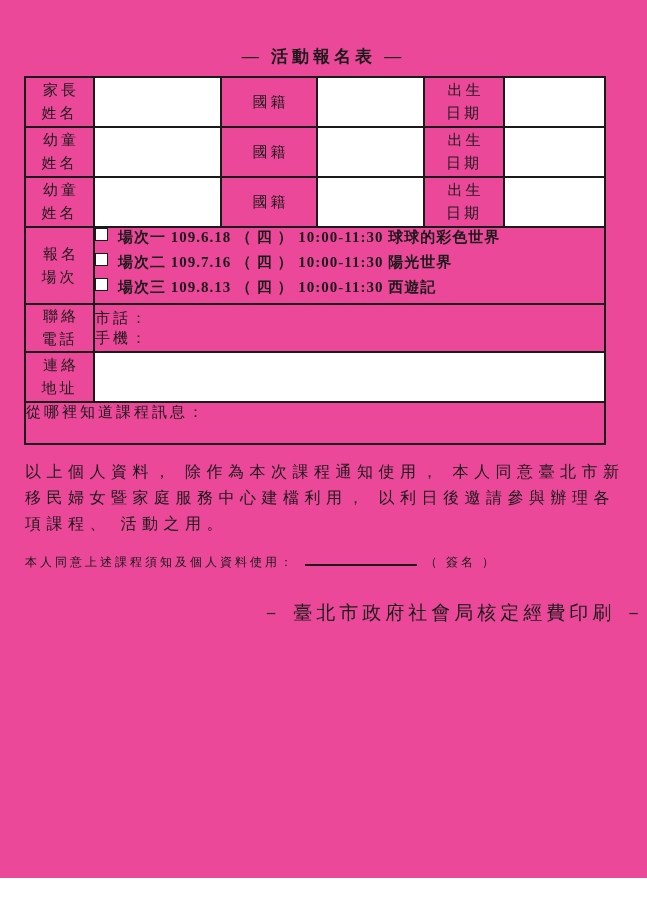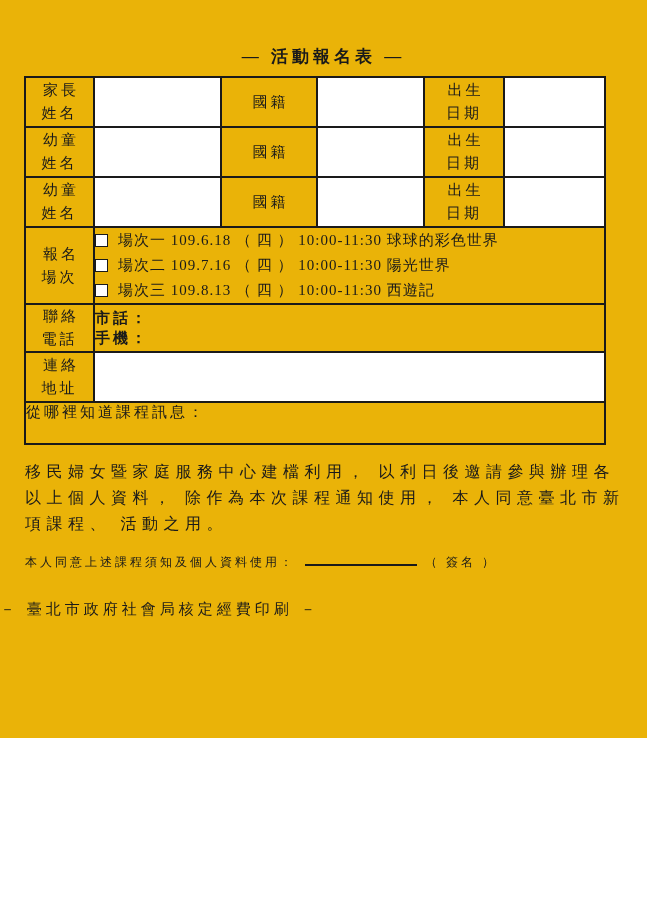--- a/index.html
+++ b/index.html
@@ -1,20 +1,20 @@
 <!DOCTYPE html>
 <html><head>
 <meta charset="utf-8">
 <style>
   html, body { margin: 0; padding: 0; background: #ffffff; }
   .page {
     position: relative;
     width: 647px;
-    height: 738px;
-    background: #eab308;
+    height: 878px;
+    background: #ec4899;
     color: #1a1a1a;
     font-family: "Liberation Serif", "DejaVu Serif", serif;
     overflow: hidden;
   }
   .title {
     padding-top: 45px;
     text-align: center;
     font-size: 17px;
     font-weight: bold;
     letter-spacing: 4px;
@@ -47,39 +47,38 @@
     padding: 2px 6px 2px 9px;
     font-size: 15px;
   }
   tr.r-person  { height: 50px; margin-top: 43px; }
   tr.r-session { height: 76px; }
   tr.r-phone   { height: 43px; }
   tr.r-address { height: 50px; border-radius: 13px; }
   tr.r-source  { height: 42px; border-radius: 8px; }
   .opt {
     display: flex;
-    align-items: center;
     height: 25px;
     letter-spacing: 1px;
     white-space: nowrap;
+    font-weight: bold;
   }
   .checkbox {
     display: inline-block;
     width: 11px;
     height: 11px;
     border: 1.5px solid #1a1a1a;
     margin-right: 10px;
     flex: 0 0 auto;
     background: #ffffff;
   }
   .phone-line {
     line-height: 20px;
     letter-spacing: 3px;
     white-space: nowrap;
-    font-weight: bold;
   }
   td.source-cell {
     vertical-align: top;
     padding: 5px 6px 2px 5px;
     font-size: 15px;
     letter-spacing: 3px;
   }
   .consent {
     width: 596px;
     margin: 14px 0 0 25px;
@@ -96,22 +95,22 @@
   }
   .sig-underline {
     display: inline-block;
     width: 112px;
     height: 14px;
     border-bottom: 2px solid #1a1a1a;
     margin: 0 8px 0 10px;
   }
   .footer {
     margin-top: 29px;
-    text-align: left;
-    font-size: 15px;
+    text-align: right;
+    font-size: 19px;
     letter-spacing: 4px;
     white-space: nowrap;
   }
 </style>
 </head>
 <body>
 
 <div class="page">
 
   <div class="title">— 活動報名表 —</div>
@@ -187,22 +186,22 @@
 地址</td>
         <td class="fill" colspan="5"></td>
       </tr>
       <tr class="r-source">
         <td class="source-cell" colspan="6">從哪裡知道課程訊息：</td>
       </tr>
     </tbody>
   </table>
 
   <div class="consent">
+    <div>以上個人資料， 除作為本次課程通知使用， 本人同意臺北市新</div>
     <div>移民婦女暨家庭服務中心建檔利用， 以利日後邀請參與辦理各</div>
-    <div>以上個人資料， 除作為本次課程通知使用， 本人同意臺北市新</div>
     <div>項課程、 活動之用。</div>
   </div>
 
   <div class="signature">
     <span>本人同意上述課程須知及個人資料使用：</span><span class="sig-underline"></span><span>（ 簽名 ）</span>
   </div>
 
   <div class="footer">－ 臺北市政府社會局核定經費印刷 －</div>
 
 </div>

